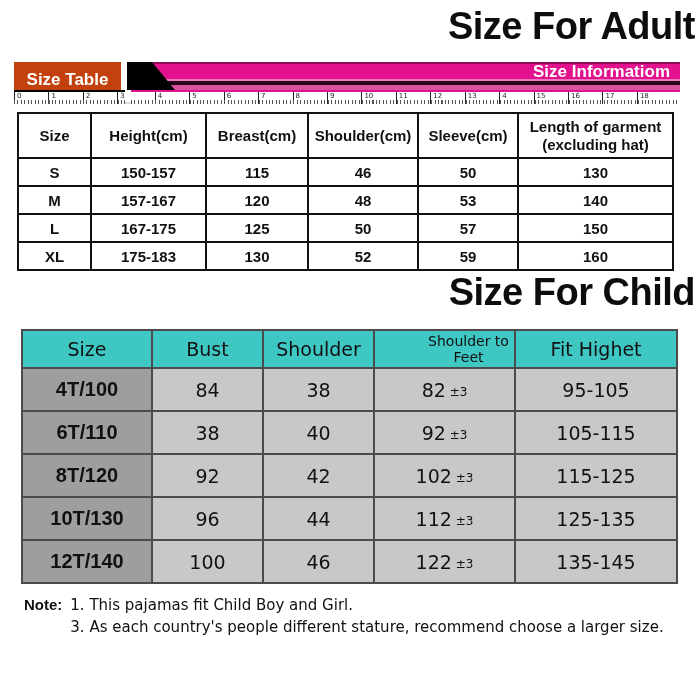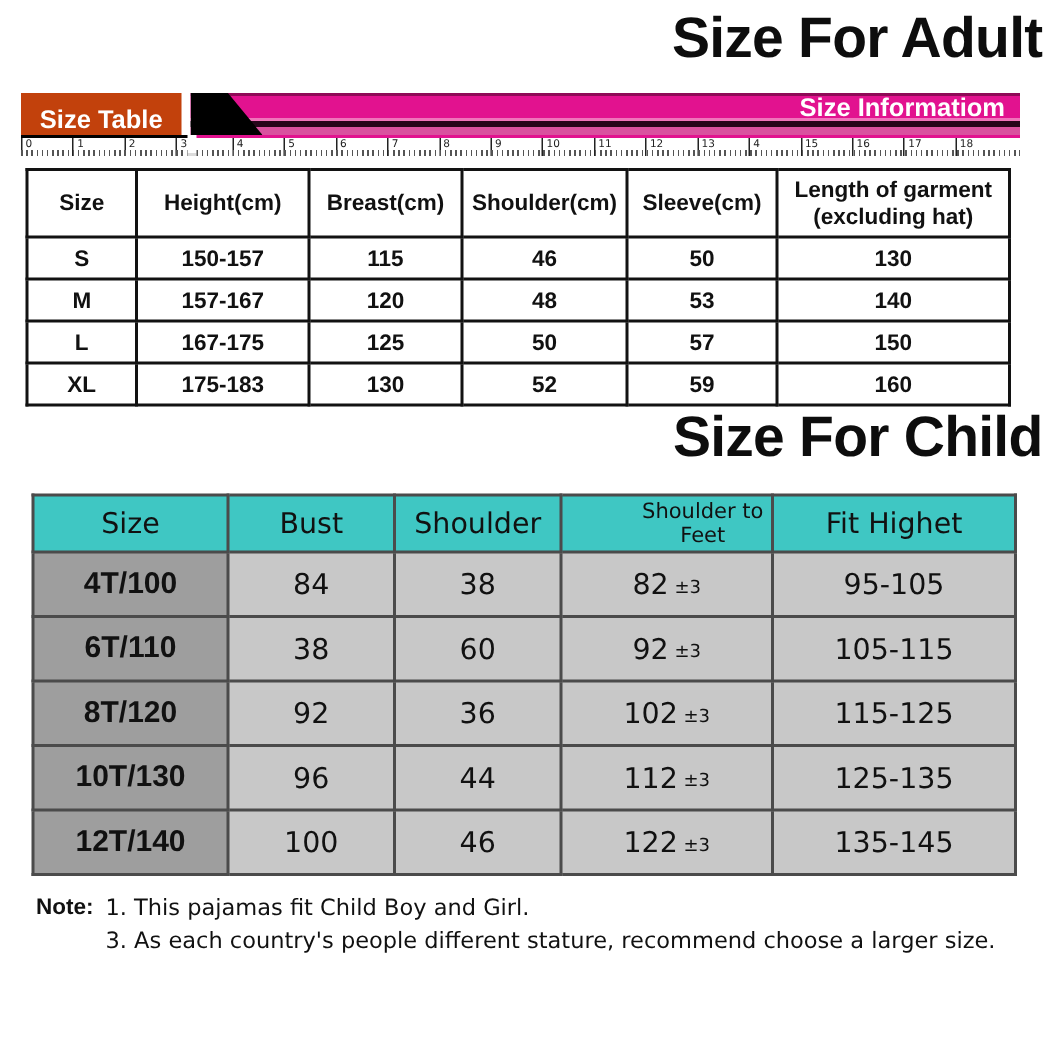--- a/index.html
+++ b/index.html
@@ -193,28 +193,28 @@
       <tr>
         <td>4T/100</td>
         <td>84</td>
         <td>38</td>
         <td><span>82</span><small> ±3</small></td>
         <td>95-105</td>
       </tr>
       <tr>
         <td>6T/110</td>
         <td>38</td>
-        <td>60</td>
+        <td>40</td>
         <td><span>92</span><small> ±3</small></td>
         <td>105-115</td>
       </tr>
       <tr>
         <td>8T/120</td>
         <td>92</td>
-        <td>36</td>
+        <td>42</td>
         <td><span>102</span><small> ±3</small></td>
         <td>115-125</td>
       </tr>
       <tr>
         <td>10T/130</td>
         <td>96</td>
         <td>44</td>
         <td><span>112</span><small> ±3</small></td>
         <td>125-135</td>
       </tr>

